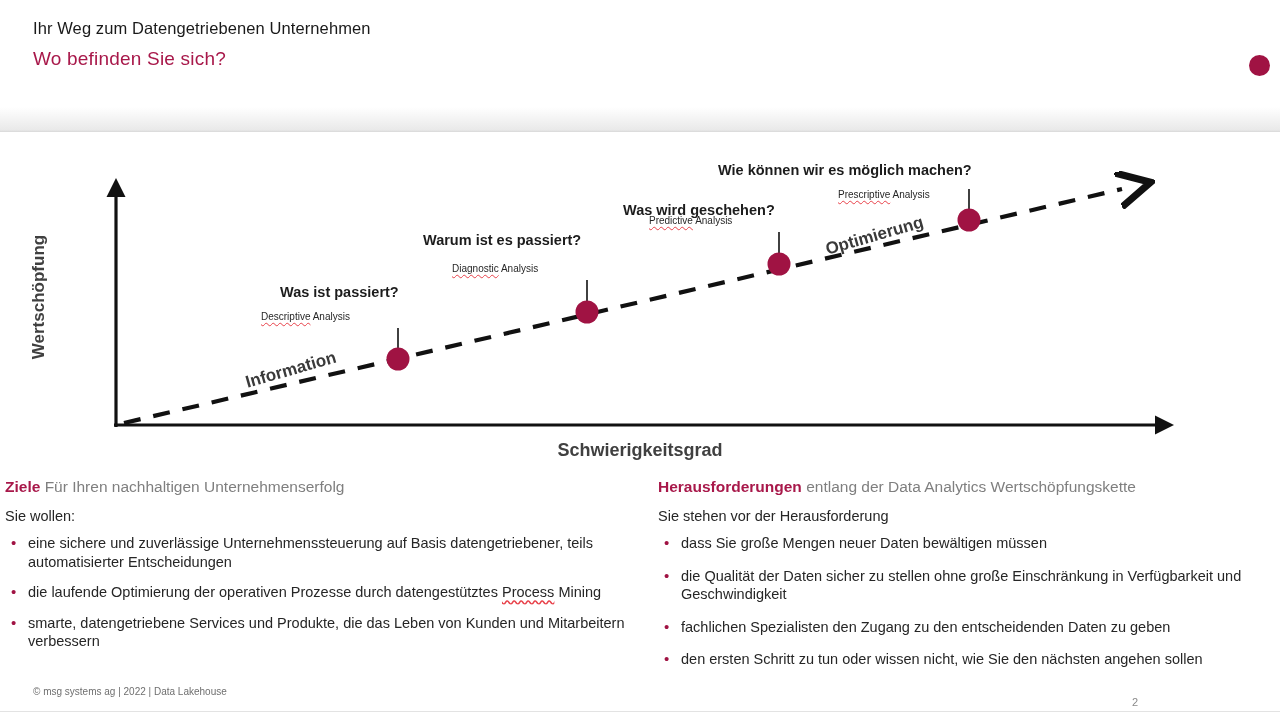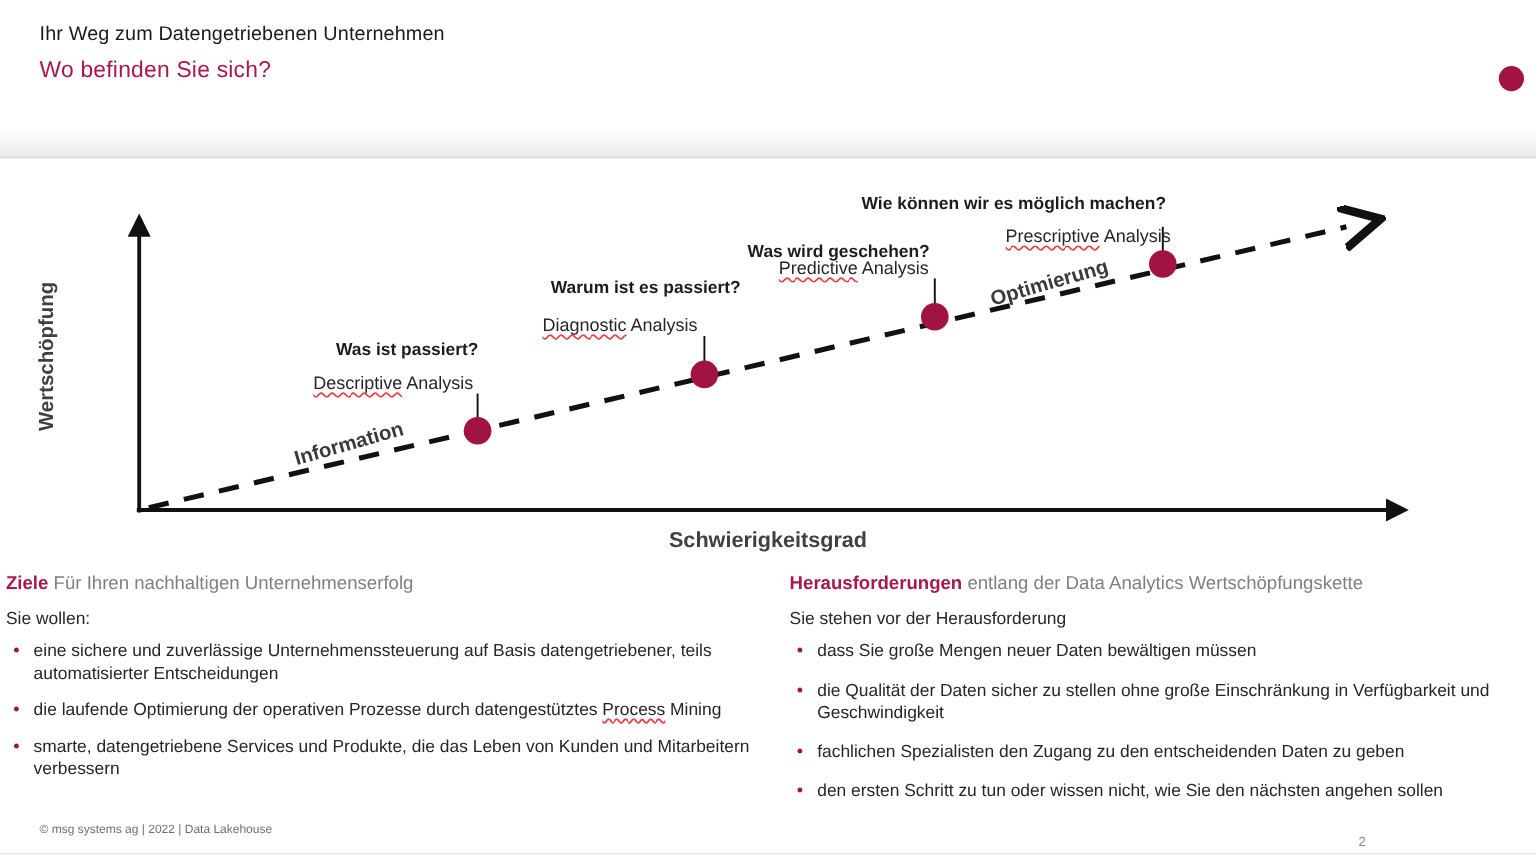--- a/index.html
+++ b/index.html
@@ -94,21 +94,21 @@
     position: absolute;
     white-space: nowrap;
     line-height: 1.15;
   }
   .q-label {           
     font-size: 14.5px;
     font-weight: bold;
     color: #1c1c1c;
   }
   .a-label {           
-    font-size: 15px;
+    font-size: 10px;
     font-weight: 400;
     color: #272727;
   }
   .misspelled {
     
     text-decoration: underline wavy #e8414a;
     text-decoration-skip-ink: none;
     text-underline-offset: 2px;
   }
   .axis-title {
@@ -265,21 +265,21 @@
 
   <div class="axis-title axis-y">Wertschöpfung</div>
   <div class="axis-title axis-x">Schwierigkeitsgrad</div>
 
   <div class="path-word" style="left:246px; top:241px;">Information</div>
   <div class="path-word" style="left:826px; top:108px;">Optimierung</div>
 
   <div class="chart-label q-label" style="left:280px; top:152px;">Was ist passiert?</div>
   <div class="chart-label a-label" style="left:261px; top:179px;"><span class="misspelled">Descriptive</span><span> Analysis</span></div>
 
-  <div class="chart-label q-label" style="left:423px; top:246px; top:100px;margin-left:36px;">Warum ist es passiert?</div>
+  <div class="chart-label q-label" style="left:423px; top:246px; top:100px;">Warum ist es passiert?</div>
   <div class="chart-label a-label" style="left:452px; top:131px;"><span class="misspelled">Diagnostic</span><span> Analysis</span></div>
 
   <div class="chart-label q-label" style="left:623px; top:70px;">Was wird geschehen?</div>
   <div class="chart-label a-label" style="left:649px; top:82px; top:83px;"><span class="misspelled">Predictive</span><span> Analysis</span></div>
 
   <div class="chart-label q-label" style="left:718px; top:30px;">Wie können wir es möglich machen?</div>
   <div class="chart-label a-label" style="left:838px; top:56px; top:57px;"><span class="misspelled">Prescriptive</span><span> Analysis</span></div>
 </div>
 
 <div class="cols">

